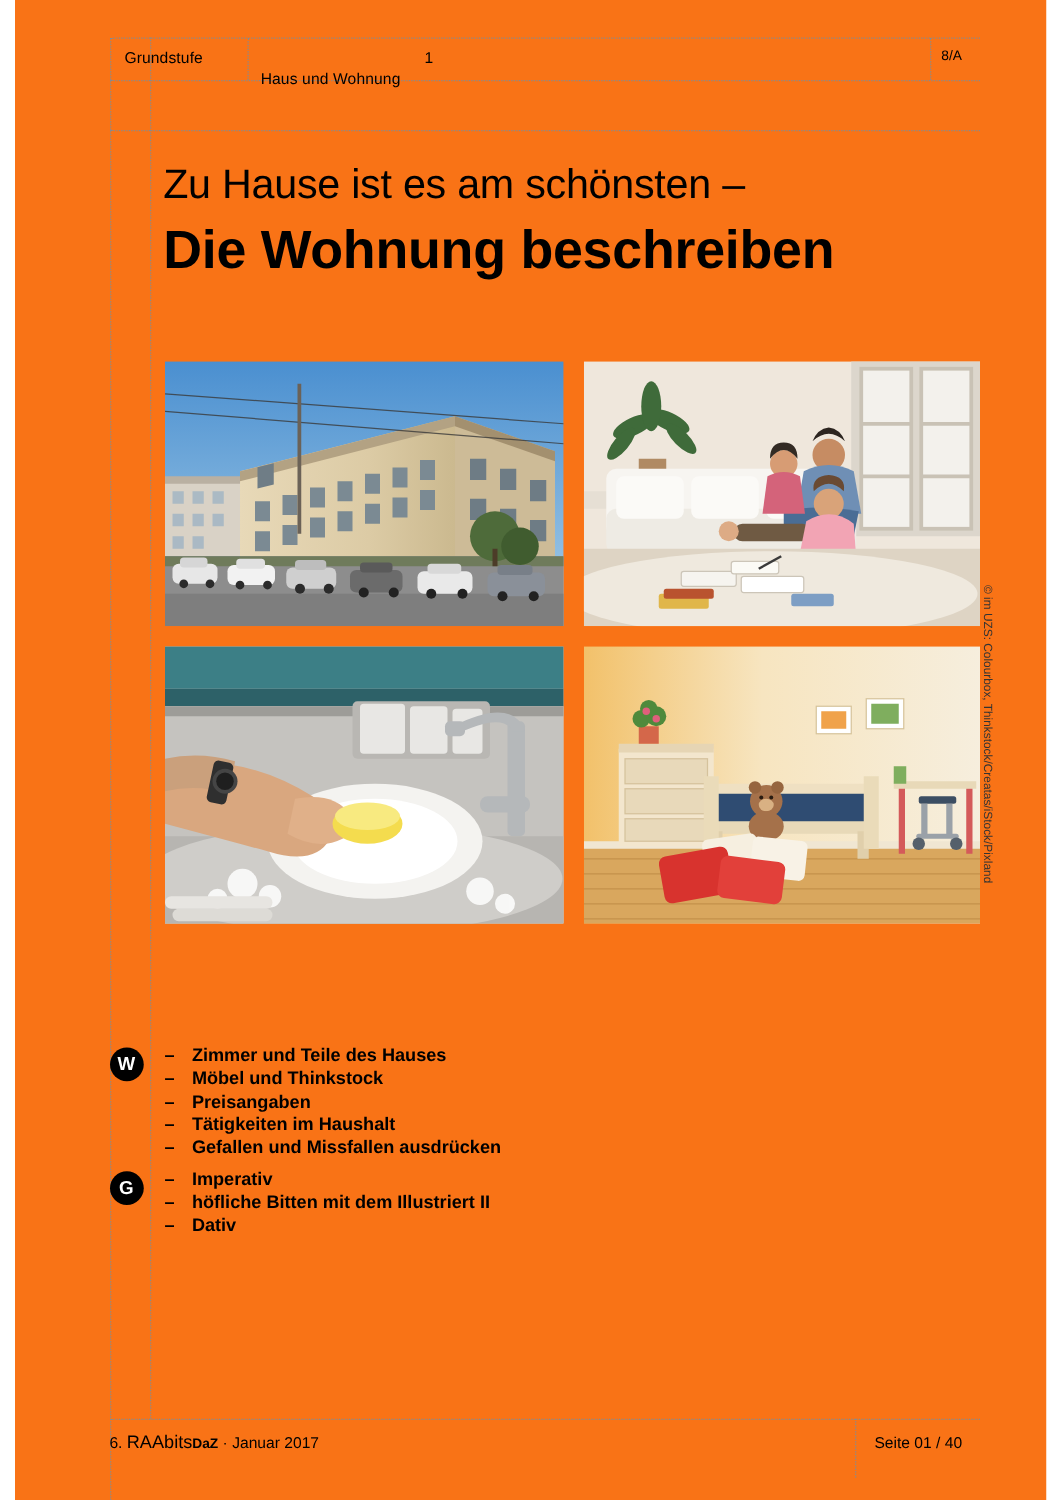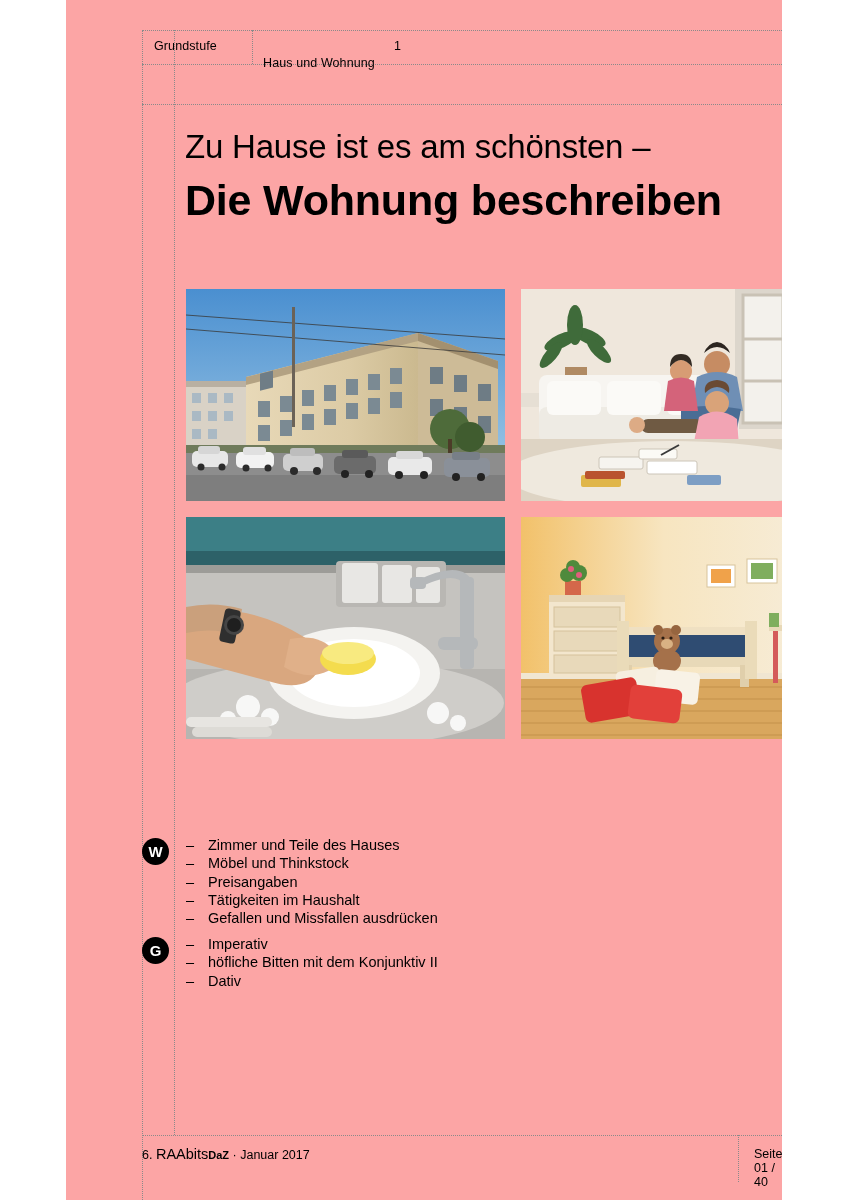--- a/index.html
+++ b/index.html
@@ -6,24 +6,24 @@
     margin: 0;
     padding: 0;
     background: #ffffff;
   }
   body {
     font-family: "Liberation Sans", sans-serif;
     color: #000000;
   }
   .page {
     position: relative;
-    width: 716px;
+    width: 825px;
     height: 1200px;
     margin: 0 auto;
-    background: #fca5a5;
+    background: #f97316;
     overflow: hidden;
   }
 
   
   .dotted-h {
     position: absolute;
     border-top: 1px dotted #8a8a8a;
     height: 0;
   }
   .dotted-v {
@@ -125,20 +125,21 @@
     font-size: 15px;
     font-weight: bold;
     text-align: center;
     line-height: 27px;
   }
   .bullet-list {
     position: absolute;
     font-size: 14.5px;
     line-height: 18.3px;
     color: #000;
+    font-weight: bold;
   }
   .bullet-list .row {
     display: block;
     white-space: nowrap;
   }
   .bullet-list .dash {
     display: inline-block;
     width: 22px;
   }
 
@@ -509,21 +510,21 @@
     <span class="row"><span class="dash">–</span><span>Zimmer und Teile des Hauses</span></span>
     <span class="row"><span class="dash">–</span><span>Möbel und Thinkstock</span></span>
     <span class="row"><span class="dash">–</span><span>Preisangaben</span></span>
     <span class="row"><span class="dash">–</span><span>Tätigkeiten im Haushalt</span></span>
     <span class="row"><span class="dash">–</span><span>Gefallen und Missfallen ausdrücken</span></span>
   </div>
 
   <div class="badge" style="left:76px; top:937px;">G</div>
   <div class="bullet-list" style="left:120px; top:935px;">
     <span class="row"><span class="dash">–</span><span>Imperativ</span></span>
-    <span class="row"><span class="dash">–</span><span>höfliche Bitten mit dem Konjunktiv II</span></span>
+    <span class="row"><span class="dash">–</span><span>höfliche Bitten mit dem Illustriert II</span></span>
     <span class="row"><span class="dash">–</span><span>Dativ</span></span>
   </div>
 
   <div class="footer-left">
     <span>6.</span>
     <span class="brand">RAAbits</span><span class="brand-daz">DaZ</span>
     <span>· Januar 2017</span>
   </div>
   <div class="footer-right">Seite 01 / 40</div>
 

